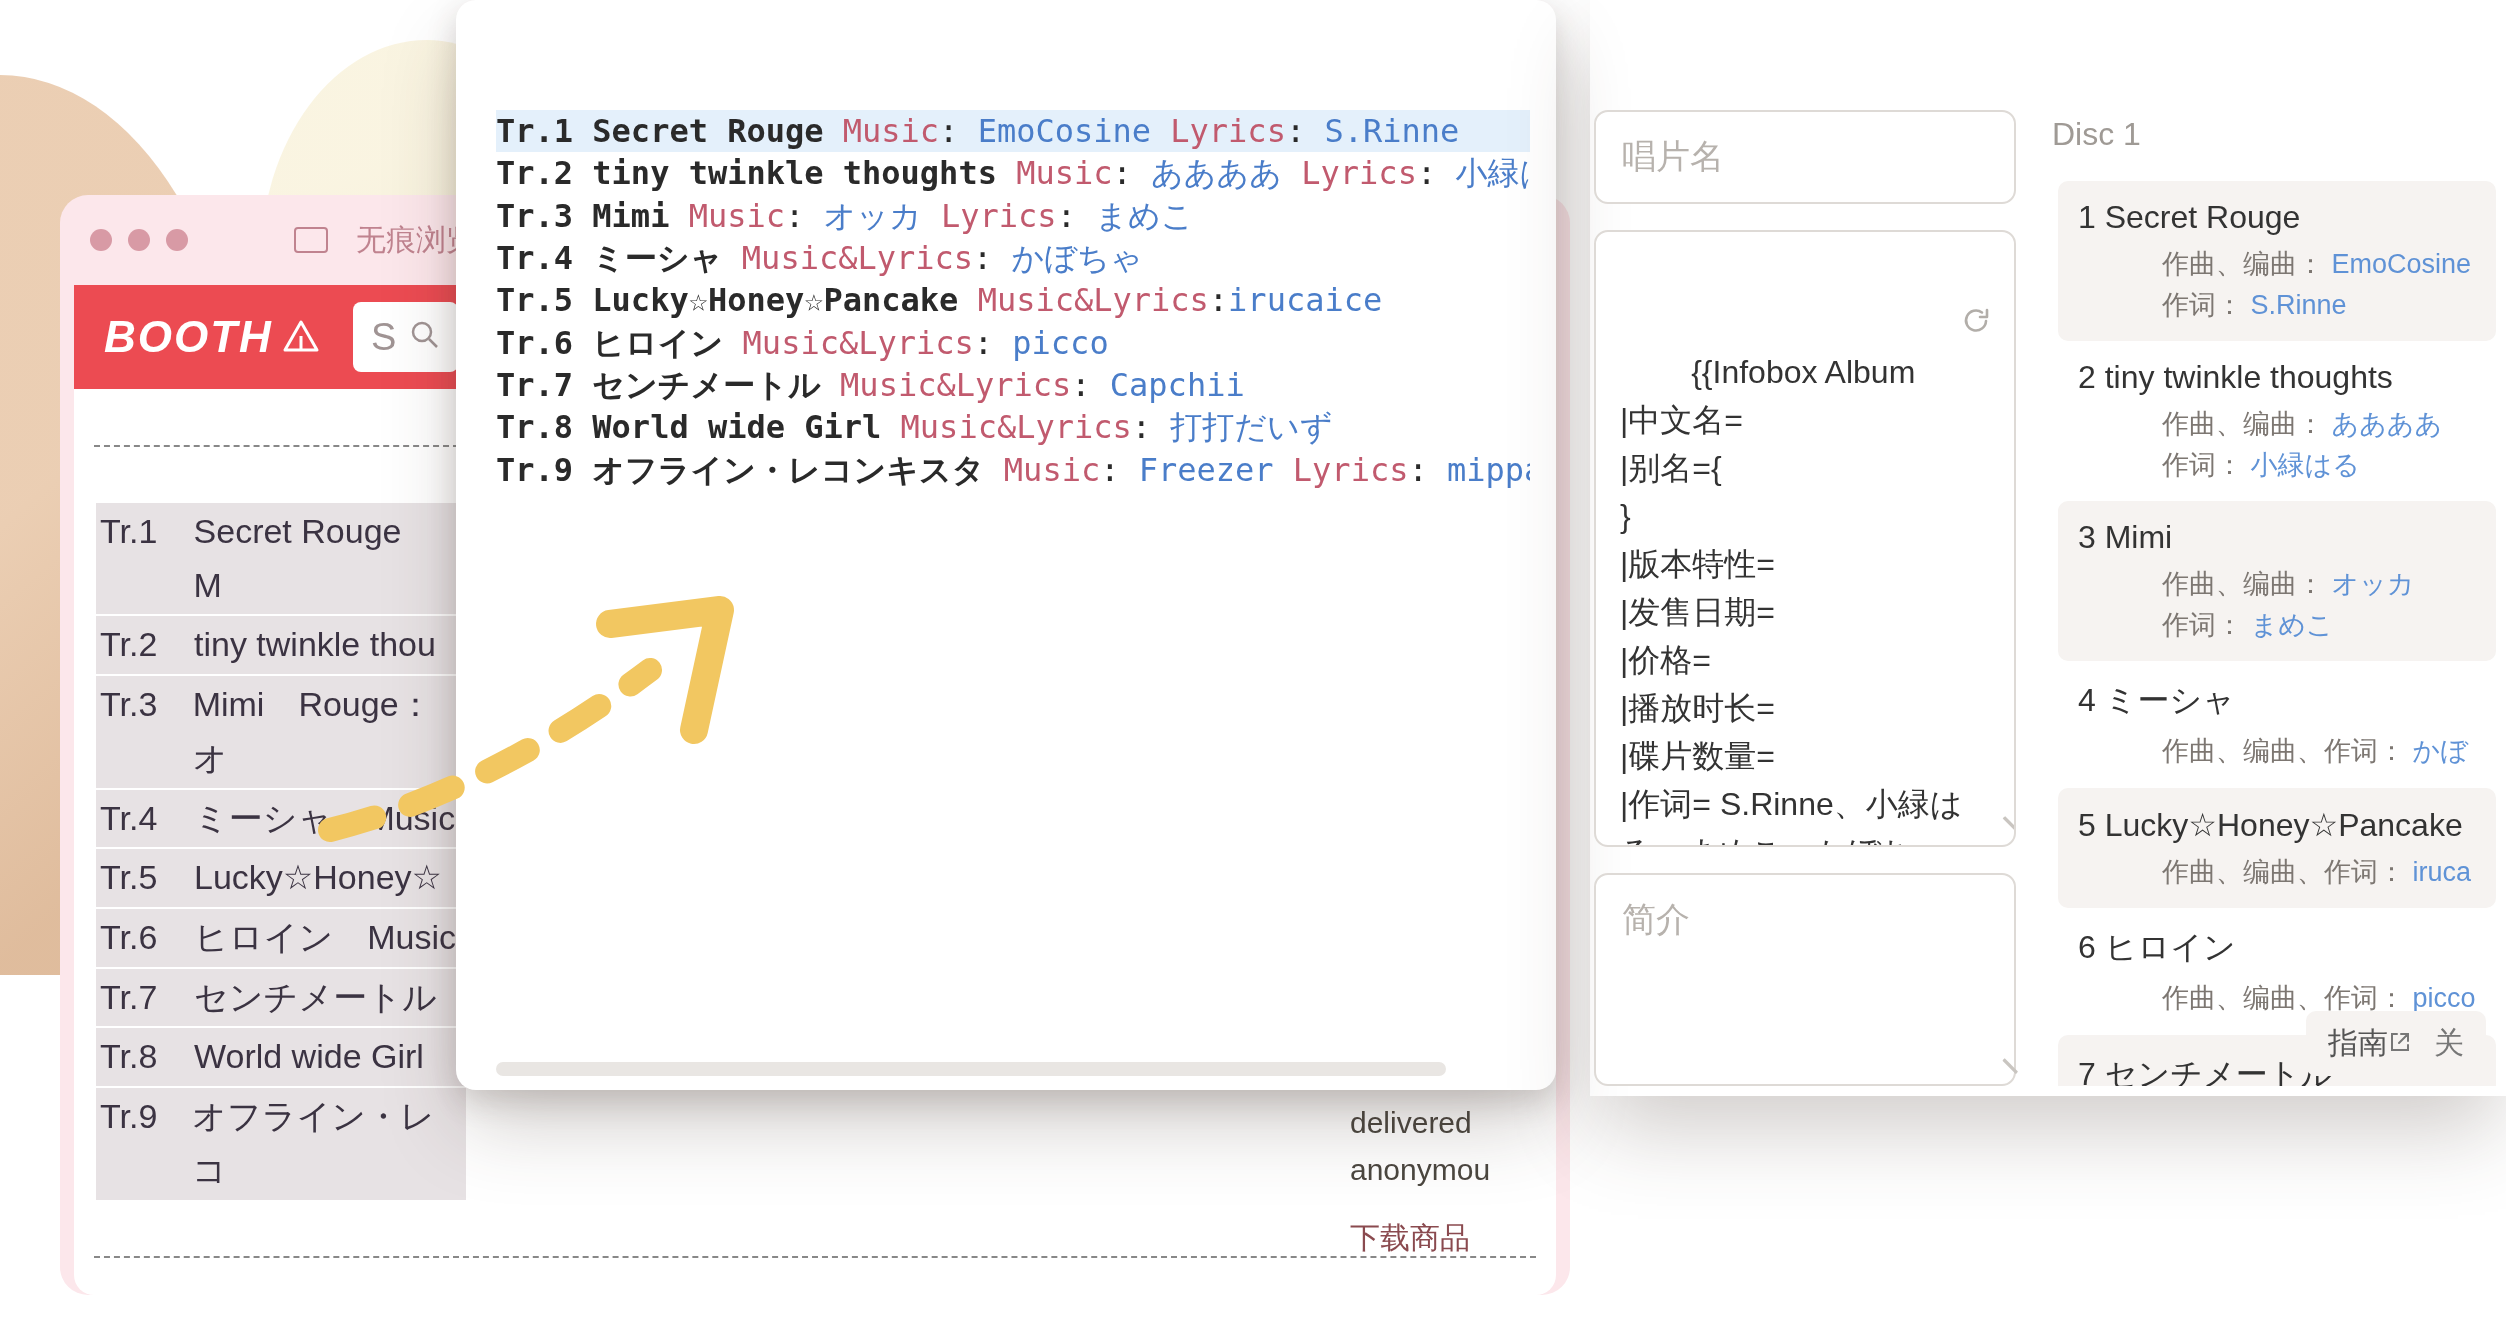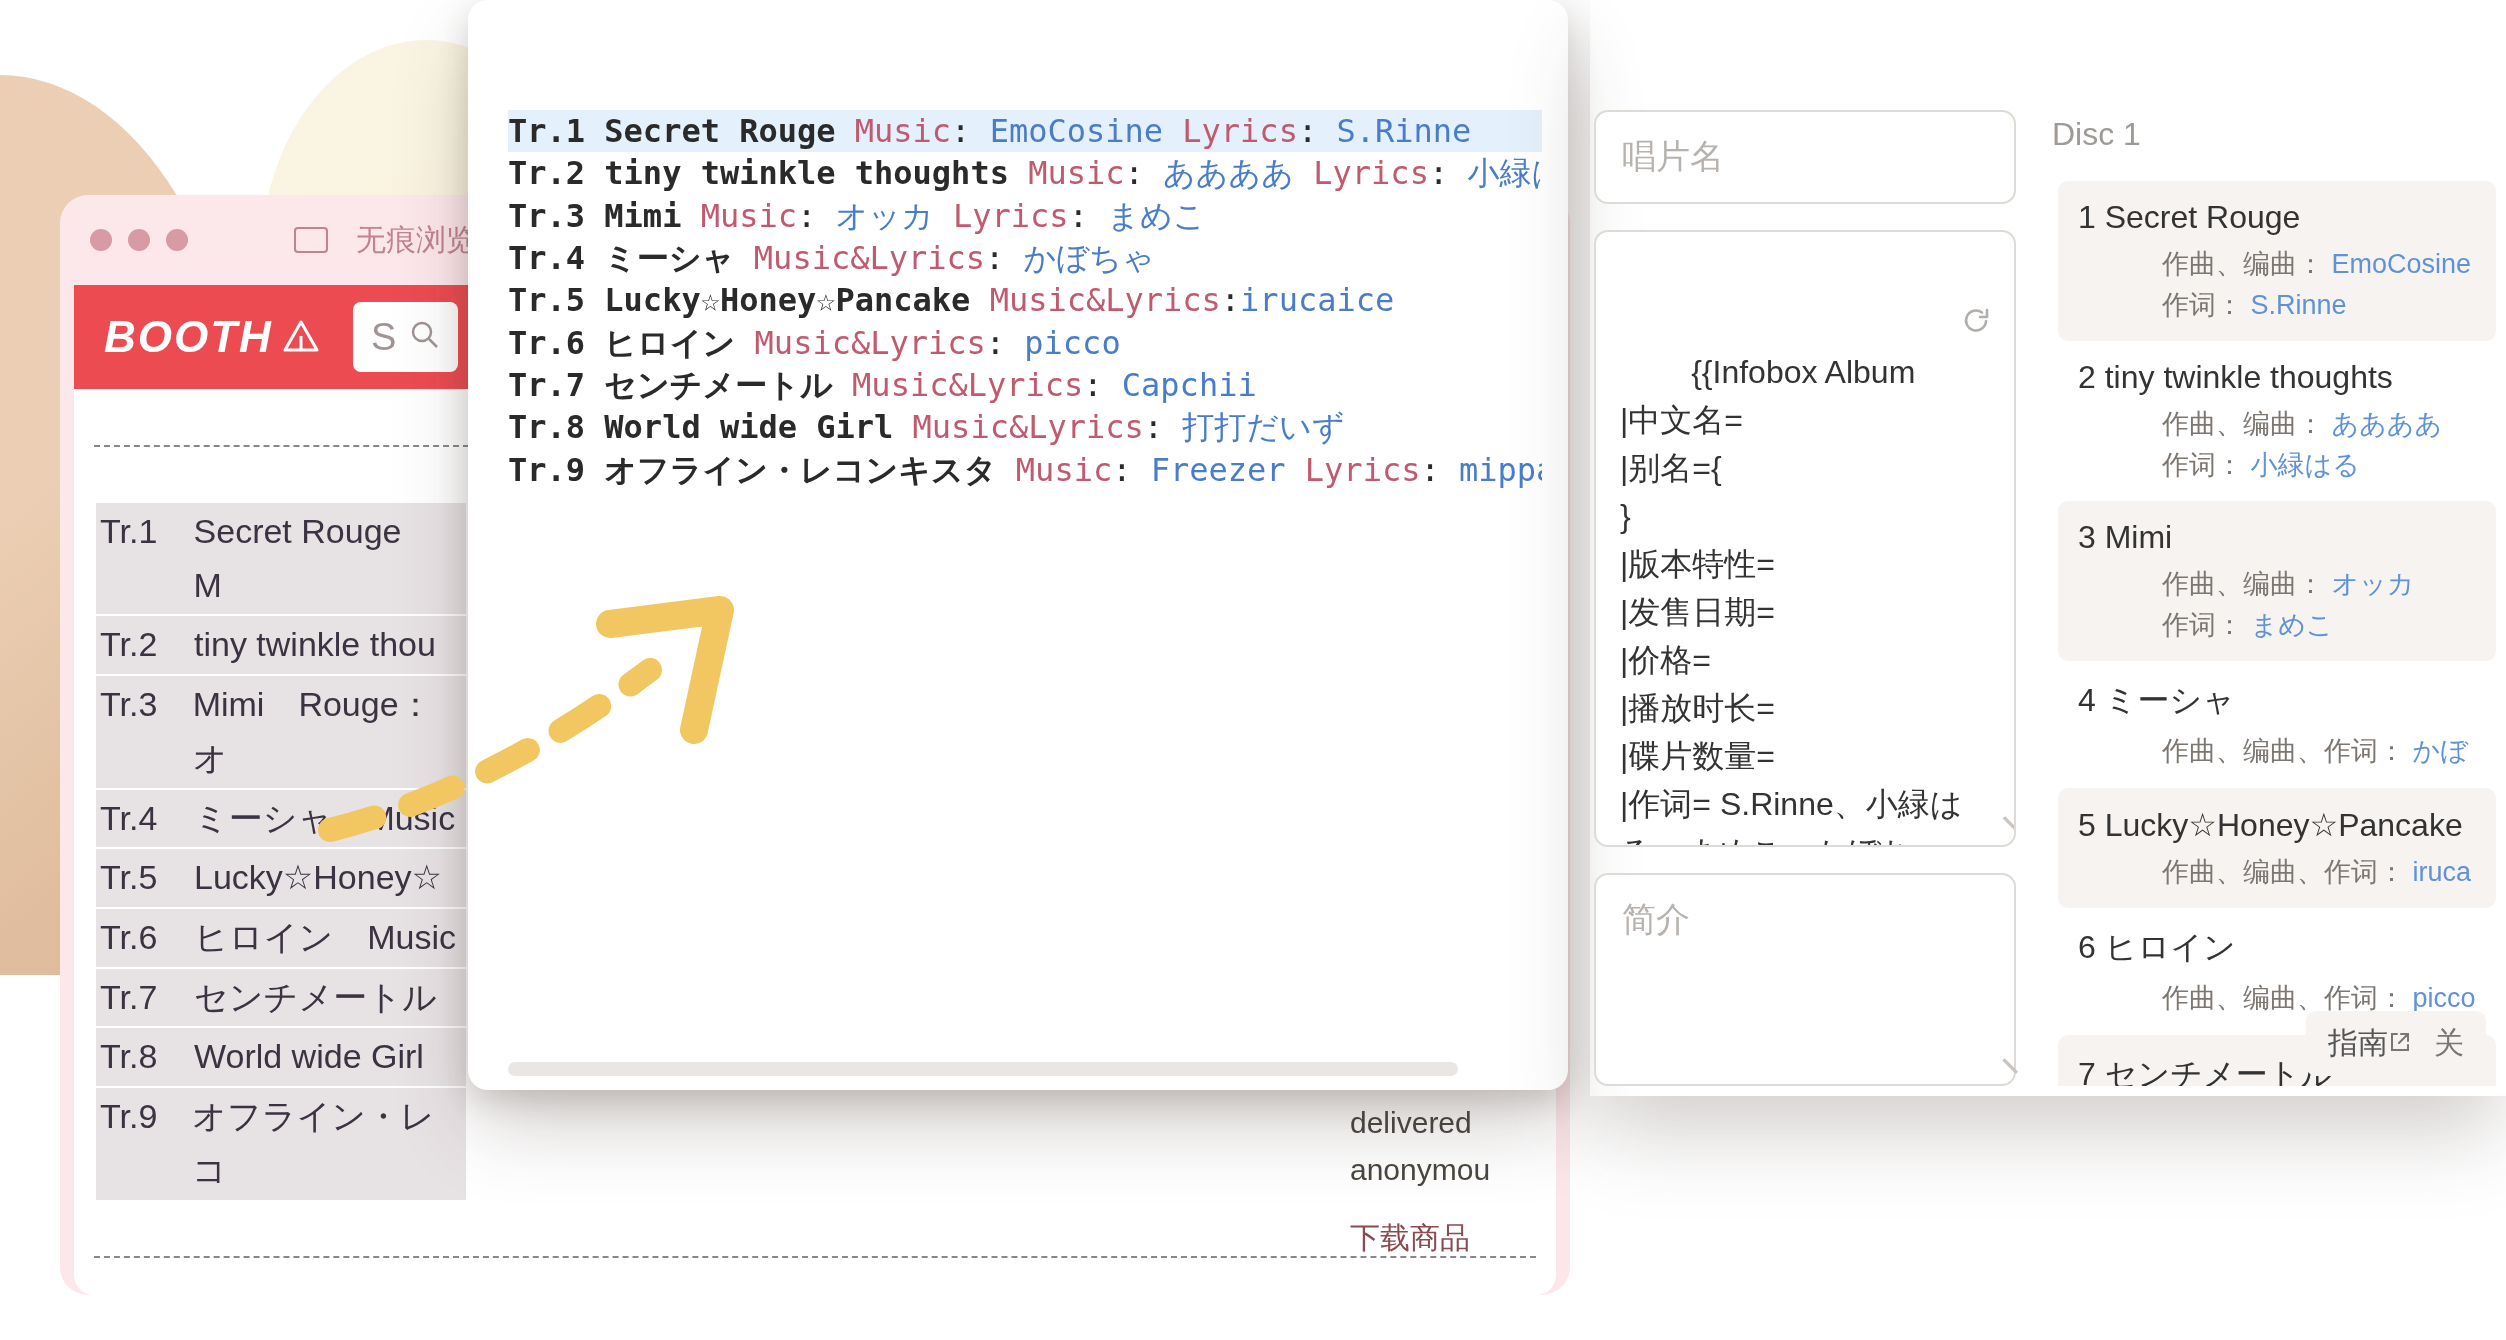--- a/index.html
+++ b/index.html
@@ -33,21 +33,21 @@
 .bg-tracks .tr{width:70px;}
 .dl-title{color:#8a4a4f;font-size:33px;margin:90px 22px 12px 22px;font-weight:bold;}
 
 
 .anime{position:absolute;left:0;top:0;width:590px;height:1340px;pointer-events:none;opacity:0.9;}
 .hair1{position:absolute;left:0;top:75px;width:250px;height:900px;background:linear-gradient(140deg,#e9c9ab 40%,#dcb592 80%);border-radius:0 280px 50px 0/0 460px 60px 0;}
 .hair2{position:absolute;left:260px;top:40px;width:320px;height:430px;background:linear-gradient(160deg,#f9f3de 30%,#f3edd1 90%);border-radius:60% 55% 40% 45%;}
 
 
 .editor-card{
-  position:absolute;left:468px;top:0;
+  position:absolute;left:456px;top:0;
   width:1100px;height:1090px;
   background:#fff;border-radius:20px;
   box-shadow:0 40px 80px -8px rgba(68,52,45,0.25),0 10px 30px rgba(68,52,45,0.18);
 }
 .editor-inner{margin:110px 26px 26px 40px;height:calc(100% - 140px);overflow:hidden;position:relative;}
 .code{font-family:ui-monospace,Menlo,Monaco,Consolas,monospace;font-size:32px;line-height:1.26;white-space:nowrap;}
 .code .ln{display:block;padding:1px 0;}
 .code .ln.hl{background:#e4f0fb;}
 .tok-tr{color:#2a2a2a;font-weight:700;}
 .tok-title{color:#2a2a2a;font-weight:700;}

